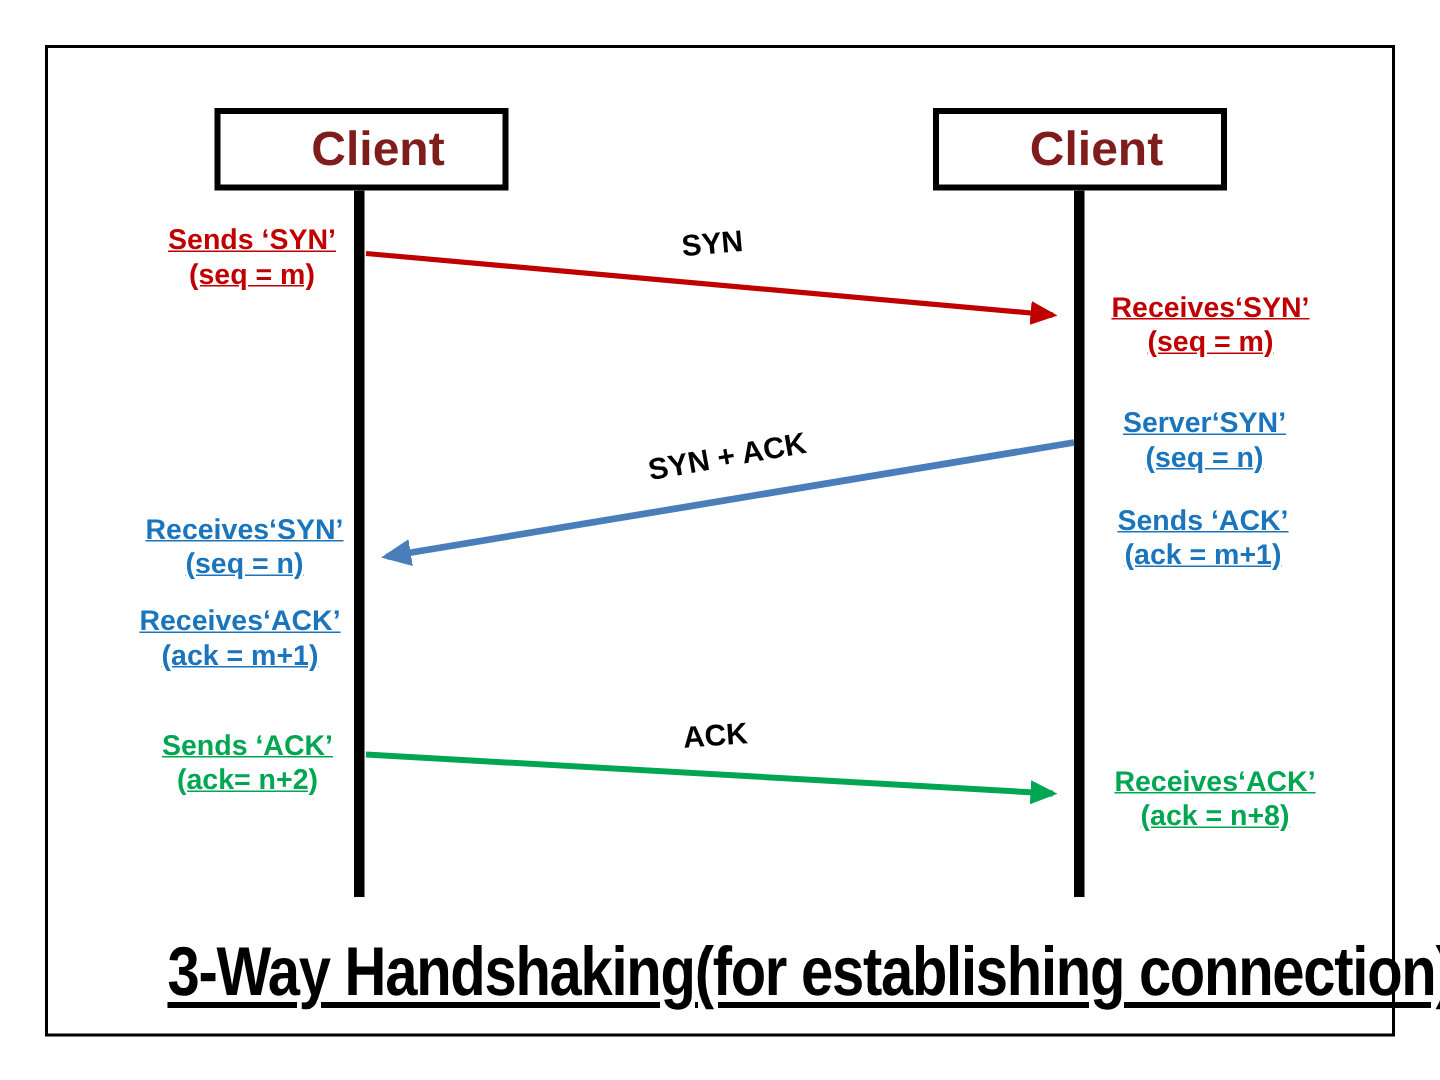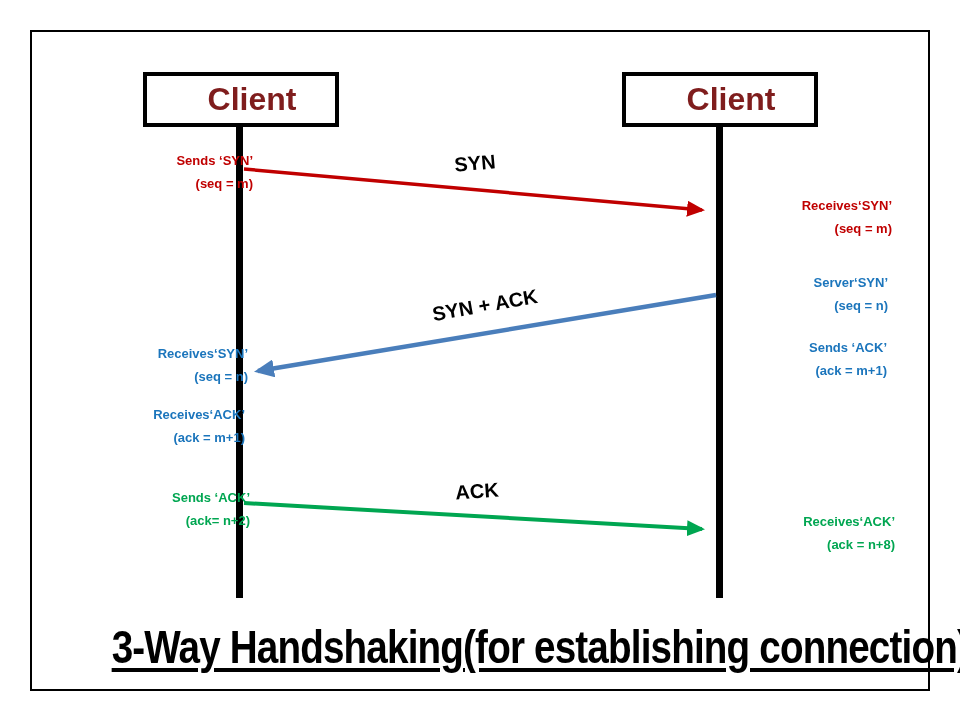--- a/index.html
+++ b/index.html
@@ -31,22 +31,22 @@
   #server-lifeline{left:716px;}
   #arrow-layer{position:absolute;left:0;top:0;width:960px;height:720px;}
   .arrow-label{
     position:absolute;font-weight:bold;color:#000000;font-size:20px;
     text-align:center;white-space:nowrap;
   }
   #label-syn{left:420px;top:152px;width:110px;transform:rotate(-5deg);}
   #label-synack{left:395px;top:294px;width:180px;transform:rotate(-10deg);}
   #label-ack{left:427px;top:480px;width:100px;transform:rotate(-4deg);}
   .note{
-    position:absolute;width:170px;text-align:right;
-    font-weight:bold;font-size:13px;line-height:22.5px;white-space:nowrap;
+    position:absolute;width:170px;text-align:center;
+    font-weight:bold;font-size:19px;line-height:22.5px;white-space:nowrap;text-decoration:underline;
   }
   .note.red{color:#C00000;}
   .note.blue{color:#1B75BC;}
   .note.green{color:#00A651;}
   #note-syn-send{left:83px;top:150px;}
   #note-syn-recv{left:722px;top:195px;}
   #note-synack-send-a{left:718px;top:272px;}
   #note-synack-send-b{left:717px;top:337px;}
   #note-synack-recv-a{left:78px;top:343px;}
   #note-synack-recv-b{left:75px;top:404px;}

